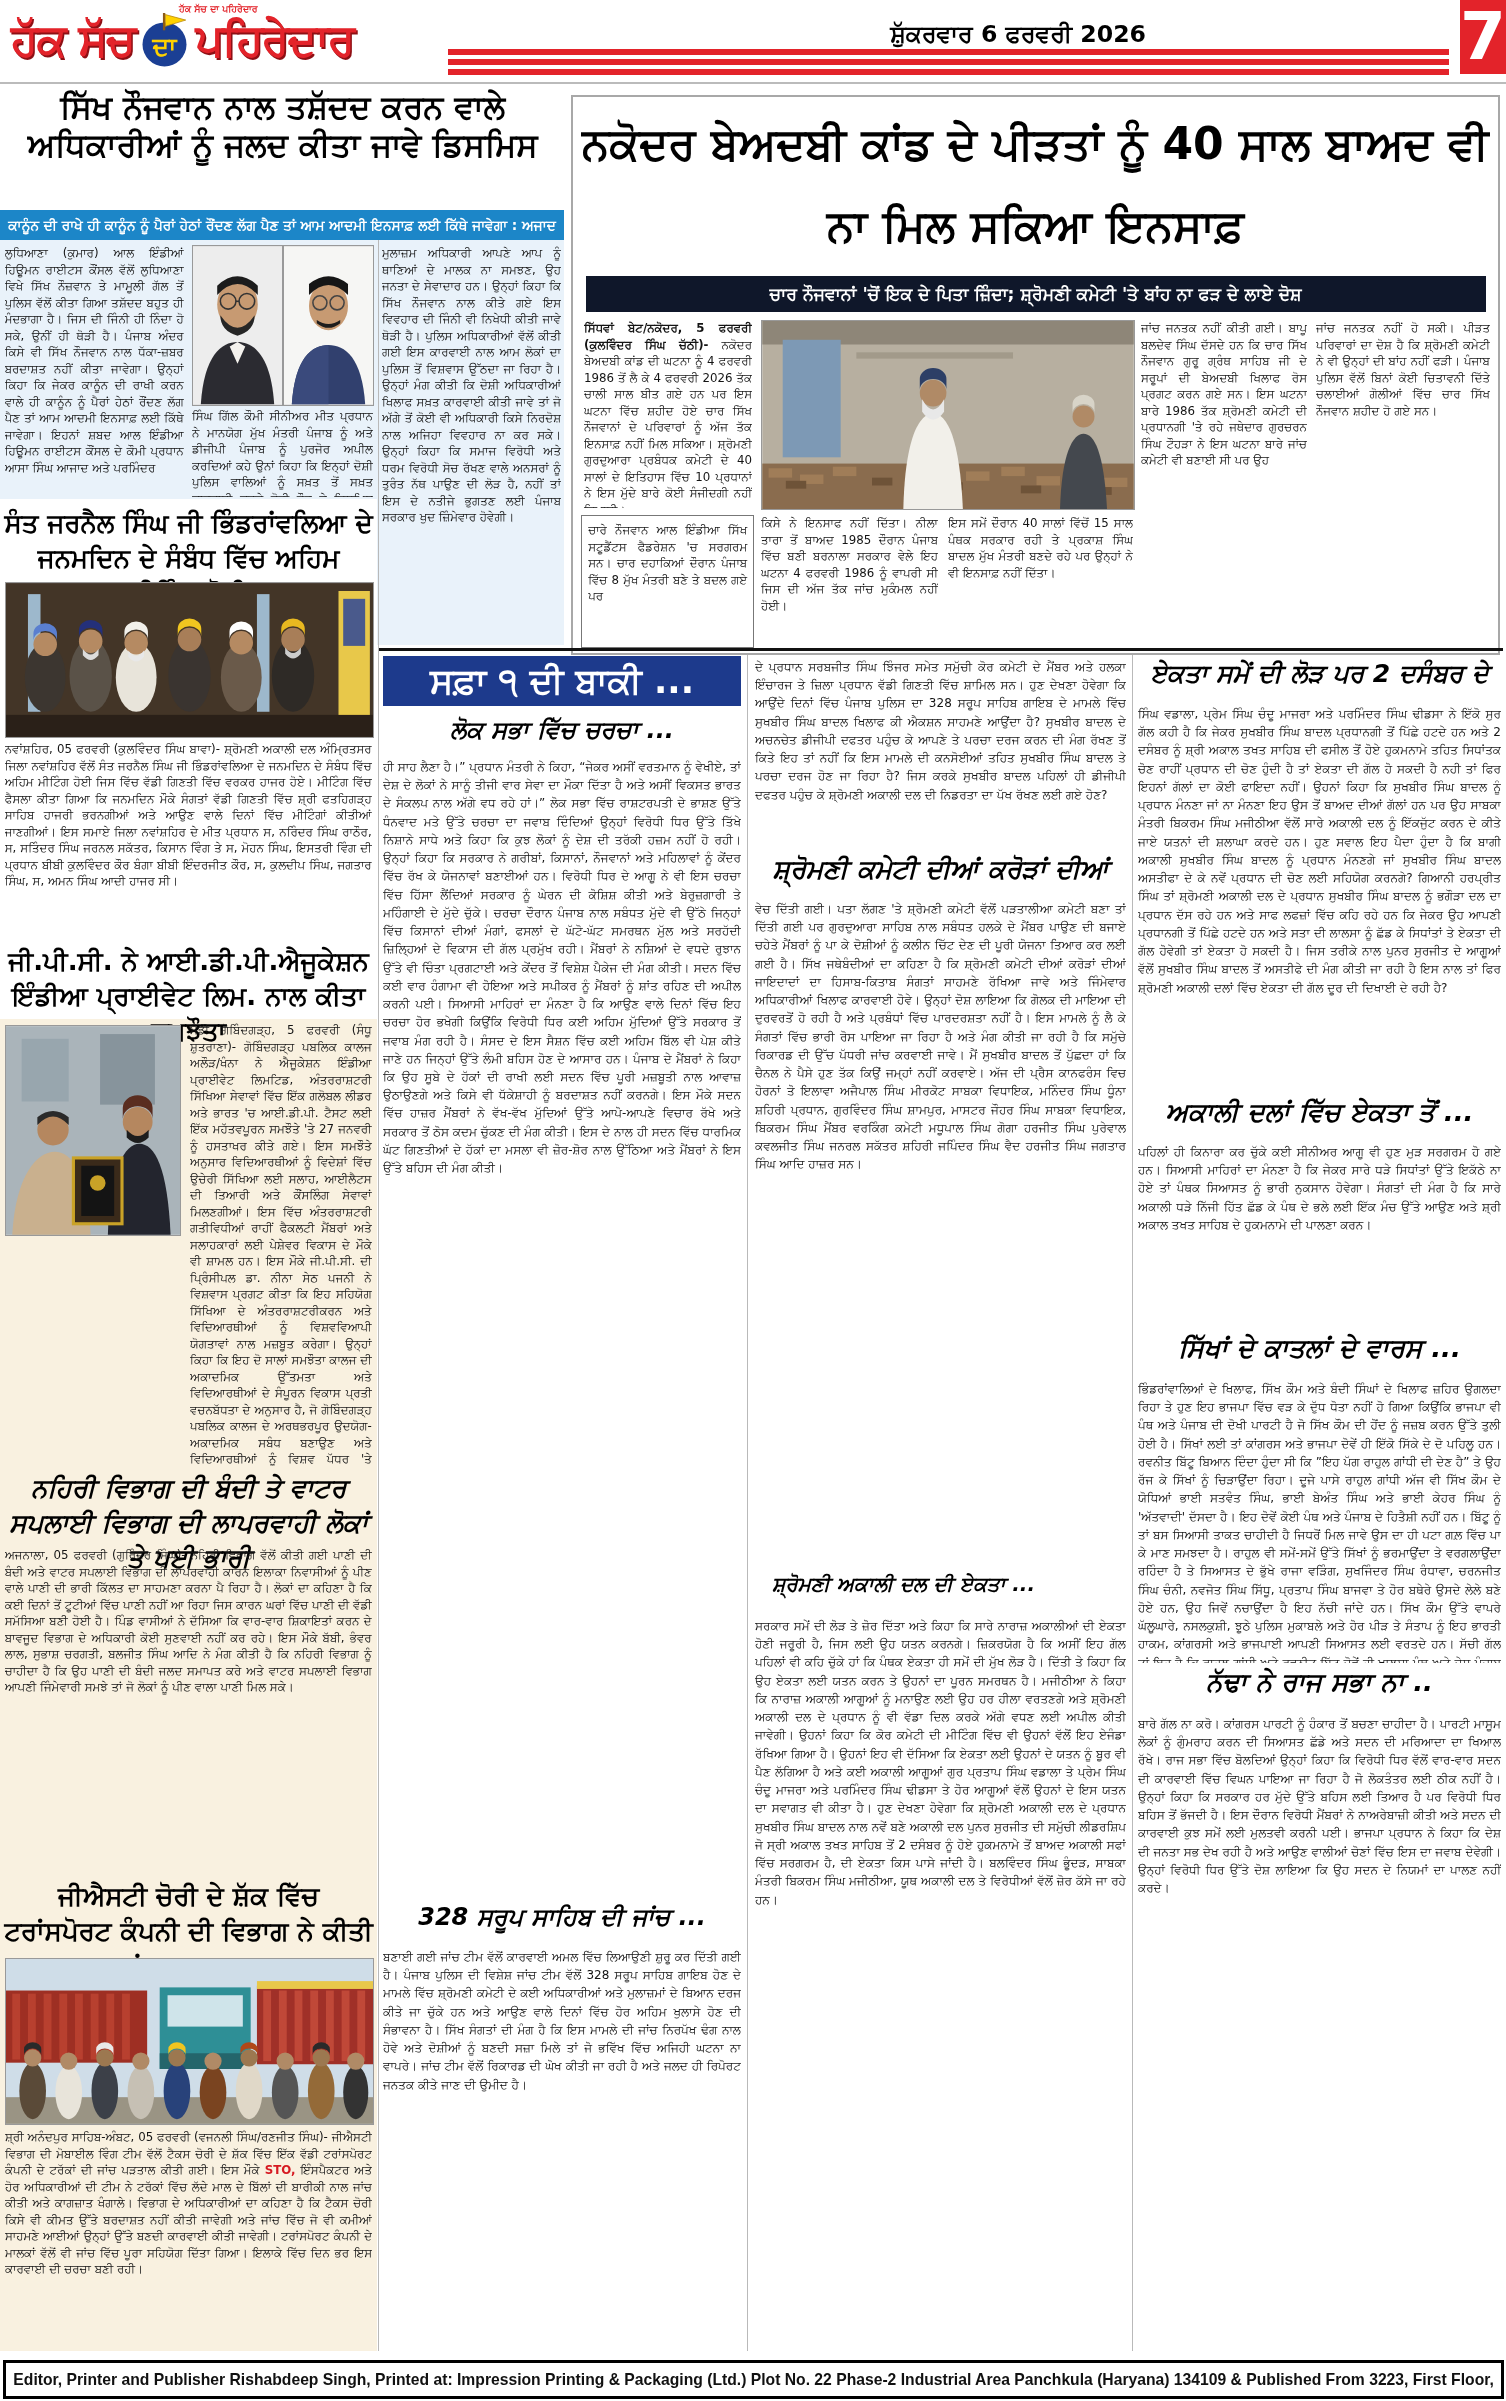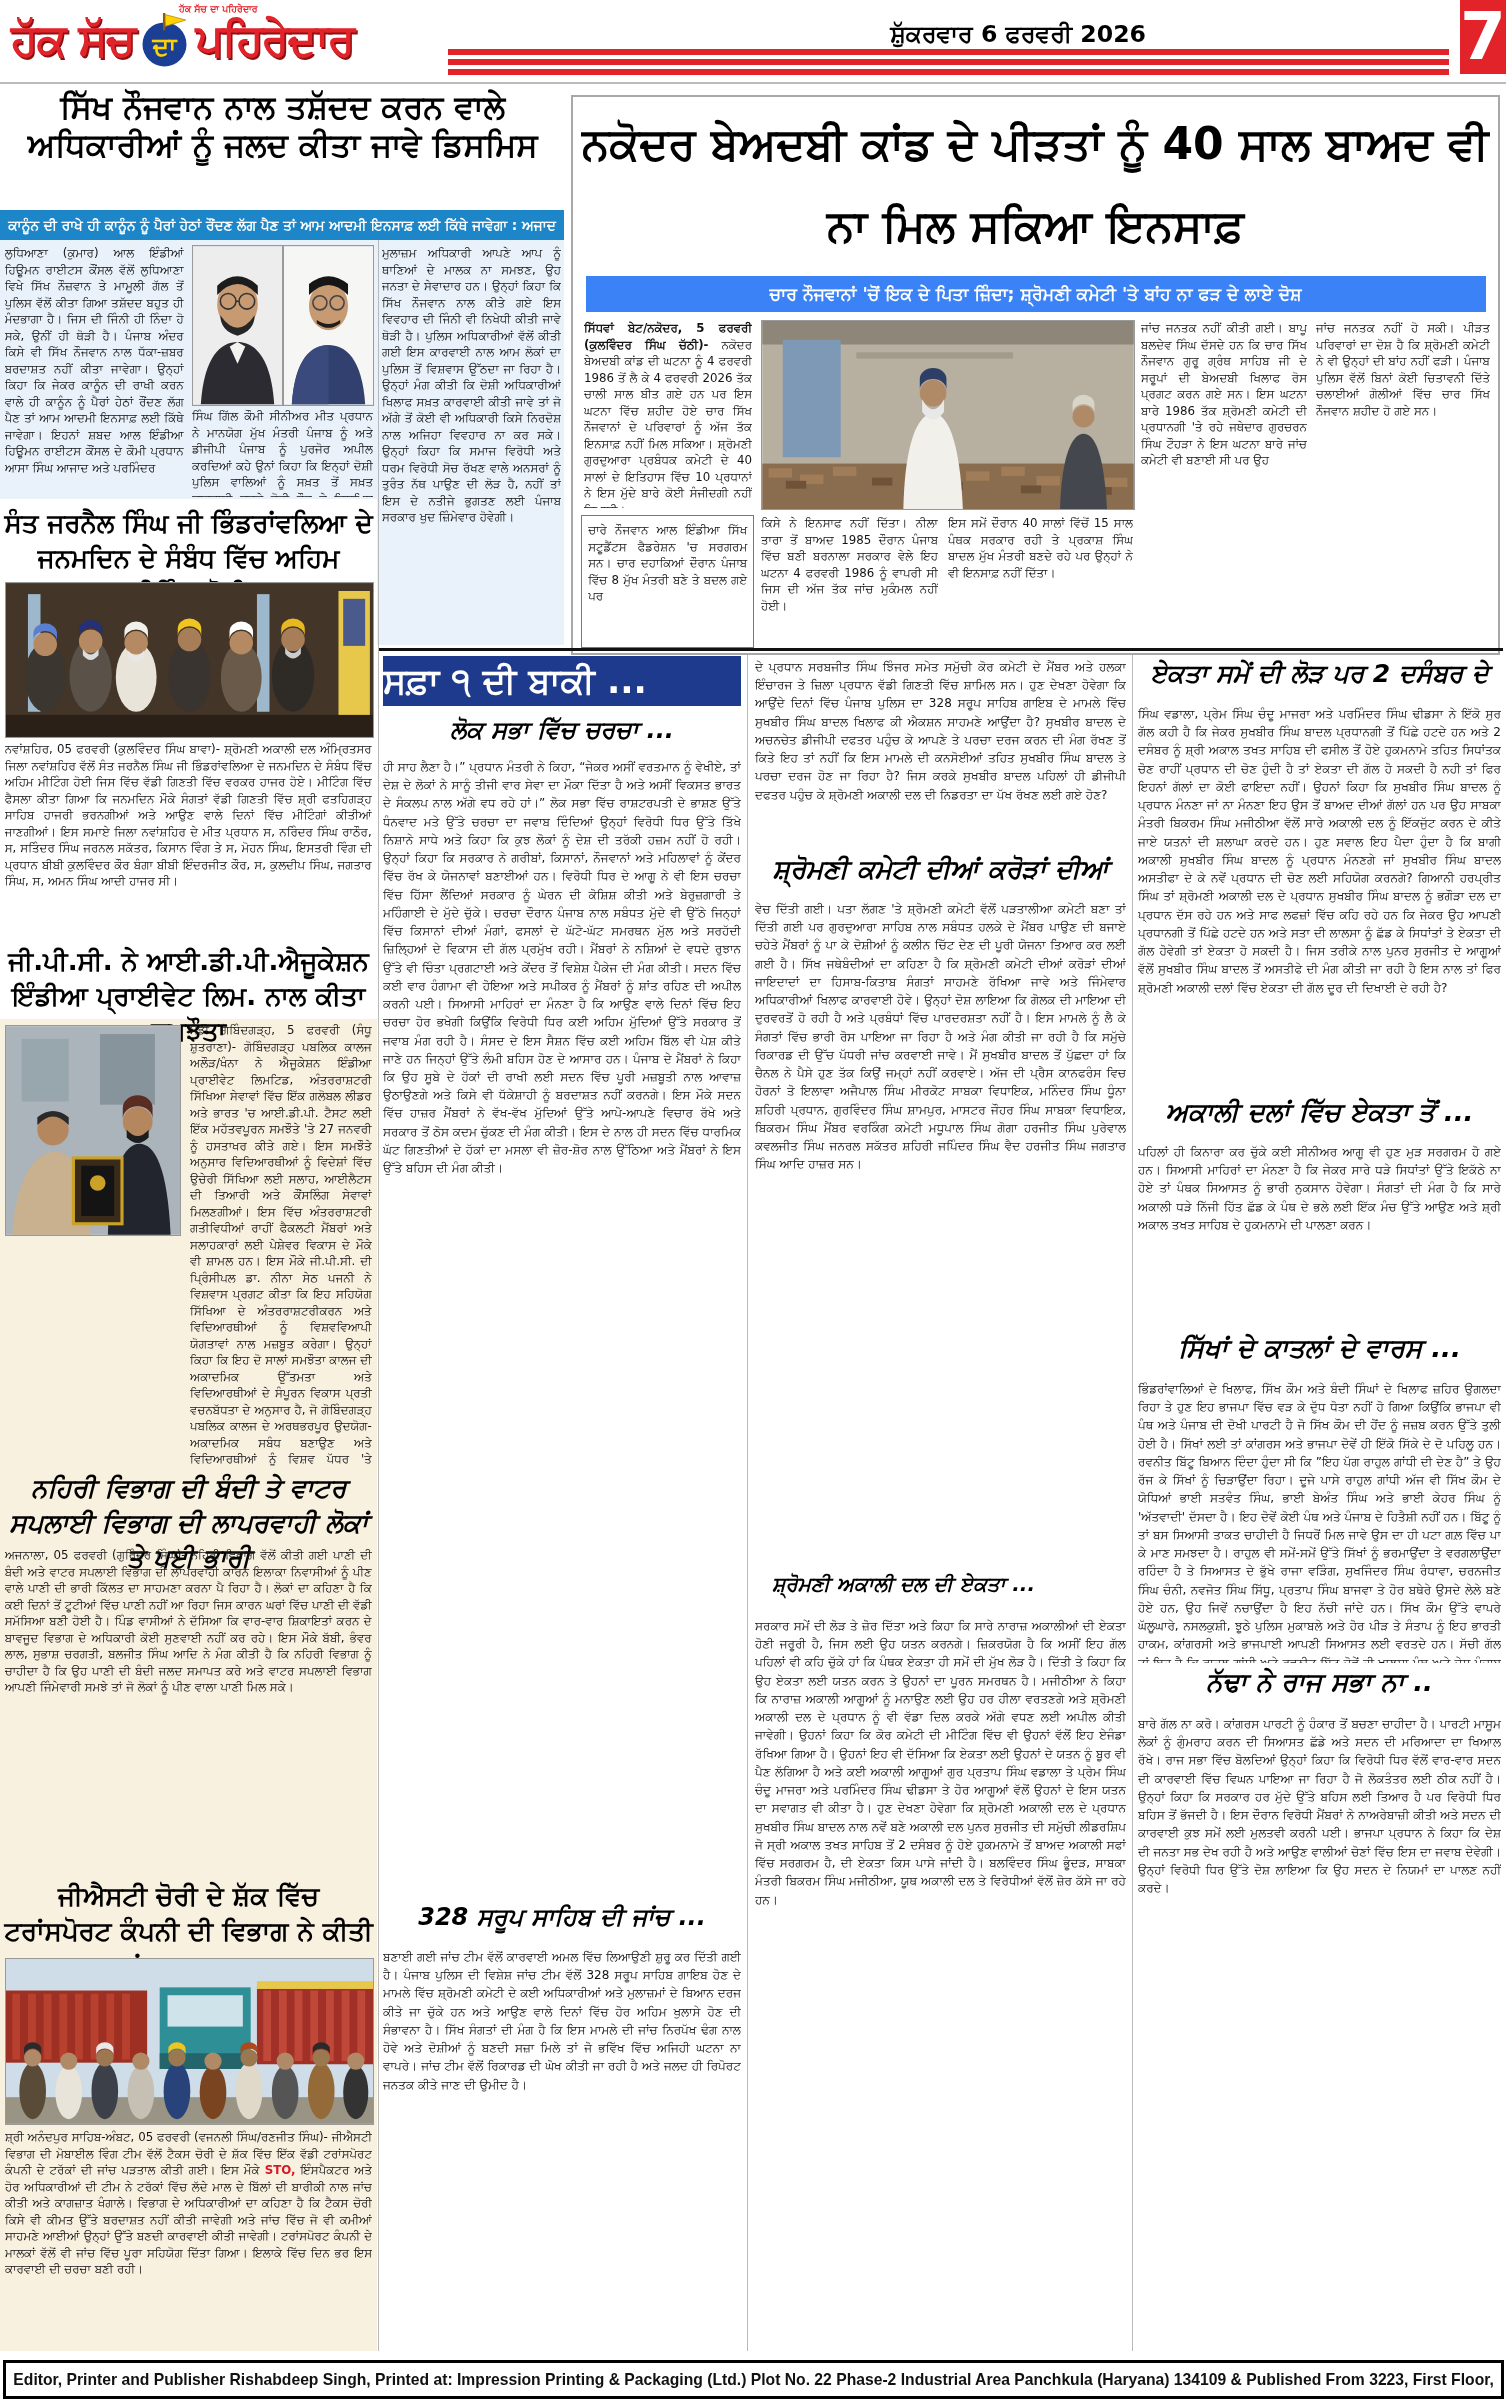--- a/index.html
+++ b/index.html
@@ -214,21 +214,21 @@
   </div>
 
   <div class="abs bodytext" style="left:5px;top:2129px;width:367px;height:220px;">
     <span>ਸ਼੍ਰੀ ਅਨੰਦਪੁਰ ਸਾਹਿਬ-ਅੰਬਟ, 05 ਫਰਵਰੀ (ਵਜਨਲੀ ਸਿੰਘ/ਰਣਜੀਤ ਸਿੰਘ)- ਜੀਐਸਟੀ ਵਿਭਾਗ ਦੀ ਮੋਬਾਈਲ ਵਿੰਗ ਟੀਮ ਵੱਲੋਂ ਟੈਕਸ ਚੋਰੀ ਦੇ ਸ਼ੱਕ ਵਿੱਚ ਇੱਕ ਵੱਡੀ ਟਰਾਂਸਪੋਰਟ ਕੰਪਨੀ ਦੇ ਟਰੱਕਾਂ ਦੀ ਜਾਂਚ ਪੜਤਾਲ ਕੀਤੀ ਗਈ। ਇਸ ਮੌਕੇ</span>
     <span class="red-inline">STO,</span>
     <span>ਇੰਸਪੈਕਟਰ ਅਤੇ ਹੋਰ ਅਧਿਕਾਰੀਆਂ ਦੀ ਟੀਮ ਨੇ ਟਰੱਕਾਂ ਵਿੱਚ ਲੱਦੇ ਮਾਲ ਦੇ ਬਿੱਲਾਂ ਦੀ ਬਾਰੀਕੀ ਨਾਲ ਜਾਂਚ ਕੀਤੀ ਅਤੇ ਕਾਗਜ਼ਾਤ ਖੰਗਾਲੇ। ਵਿਭਾਗ ਦੇ ਅਧਿਕਾਰੀਆਂ ਦਾ ਕਹਿਣਾ ਹੈ ਕਿ ਟੈਕਸ ਚੋਰੀ ਕਿਸੇ ਵੀ ਕੀਮਤ ਉੱਤੇ ਬਰਦਾਸ਼ਤ ਨਹੀਂ ਕੀਤੀ ਜਾਵੇਗੀ ਅਤੇ ਜਾਂਚ ਵਿੱਚ ਜੋ ਵੀ ਕਮੀਆਂ ਸਾਹਮਣੇ ਆਈਆਂ ਉਨ੍ਹਾਂ ਉੱਤੇ ਬਣਦੀ ਕਾਰਵਾਈ ਕੀਤੀ ਜਾਵੇਗੀ। ਟਰਾਂਸਪੋਰਟ ਕੰਪਨੀ ਦੇ ਮਾਲਕਾਂ ਵੱਲੋਂ ਵੀ ਜਾਂਚ ਵਿੱਚ ਪੂਰਾ ਸਹਿਯੋਗ ਦਿੱਤਾ ਗਿਆ। ਇਲਾਕੇ ਵਿੱਚ ਦਿਨ ਭਰ ਇਸ ਕਾਰਵਾਈ ਦੀ ਚਰਚਾ ਬਣੀ ਰਹੀ।</span>
   </div>
 
   <div class="abs" style="left:571px;top:85px;width:925px;height:556px;border:2.4px solid #a8a8a8;background:#fff;margin-top:10px;">
     <div class="headline" style="position:absolute;left:7.9px;top:6.3px;width:909px;height:166px;font-size:44px;line-height:1.85;overflow:hidden;">ਨਕੋਦਰ ਬੇਅਦਬੀ ਕਾਂਡ ਦੇ ਪੀੜਤਾਂ  ਨੂੰ 40 ਸਾਲ ਬਾਅਦ ਵੀ ਨਾ ਮਿਲ ਸਕਿਆ ਇਨਸਾਫ਼</div>
-    <div style="position:absolute;left:12.6px;top:179px;width:900px;height:36px;background:#3b82f6;color:#fff;font-weight:bold;
+    <div style="position:absolute;left:12.6px;top:179px;width:900px;height:36px;background:#0f172a;color:#fff;font-weight:bold;
          font-size:17.3px;text-align:center;line-height:36px;overflow:hidden;">ਚਾਰ ਨੌਜਵਾਨਾਂ 'ਚੋਂ ਇਕ ਦੇ ਪਿਤਾ ਜ਼ਿੰਦਾ; ਸ਼੍ਰੋਮਣੀ ਕਮੇਟੀ 'ਤੇ ਬਾਂਹ ਨਾ ਫੜ ਦੇ ਲਾਏ ਦੋਸ਼</div>
 
     <div class="bodytext" style="position:absolute;left:11px;top:223px;width:168px;height:188px;">
       <b>ਸਿੱਧਵਾਂ ਬੇਟ/ਨਕੋਦਰ, 5 ਫਰਵਰੀ (ਕੁਲਵਿੰਦਰ ਸਿੰਘ ਚੱਠੀ)-</b>
       <span>ਨਕੋਦਰ ਬੇਅਦਬੀ ਕਾਂਡ ਦੀ ਘਟਨਾ ਨੂੰ 4 ਫਰਵਰੀ 1986 ਤੋਂ ਲੈ ਕੇ 4 ਫਰਵਰੀ 2026 ਤੱਕ ਚਾਲੀ ਸਾਲ ਬੀਤ ਗਏ ਹਨ ਪਰ ਇਸ ਘਟਨਾ ਵਿੱਚ ਸ਼ਹੀਦ ਹੋਏ ਚਾਰ ਸਿੱਖ ਨੌਜਵਾਨਾਂ ਦੇ ਪਰਿਵਾਰਾਂ ਨੂੰ ਅੱਜ ਤੱਕ ਇਨਸਾਫ਼ ਨਹੀਂ ਮਿਲ ਸਕਿਆ। ਸ਼੍ਰੋਮਣੀ ਗੁਰਦੁਆਰਾ ਪ੍ਰਬੰਧਕ ਕਮੇਟੀ ਦੇ 40 ਸਾਲਾਂ ਦੇ ਇਤਿਹਾਸ ਵਿੱਚ 10 ਪ੍ਰਧਾਨਾਂ ਨੇ ਇਸ ਮੁੱਦੇ ਬਾਰੇ ਕੋਈ ਸੰਜੀਦਗੀ ਨਹੀਂ ਦਿਖਾਈ।</span>
     </div>
     <div class="bodytext" style="position:absolute;left:7.9px;top:418px;width:159px;height:118px;border:1.6px solid #777;padding:6.3px;font-weight:500;">ਚਾਰੇ ਨੌਜਵਾਨ ਆਲ ਇੰਡੀਆ ਸਿੱਖ ਸਟੂਡੈਂਟਸ ਫੈਡਰੇਸ਼ਨ 'ਚ ਸਰਗਰਮ ਸਨ। ਚਾਰ ਦਹਾਕਿਆਂ ਦੌਰਾਨ ਪੰਜਾਬ ਵਿੱਚ 8 ਮੁੱਖ ਮੰਤਰੀ ਬਣੇ ਤੇ ਬਦਲ ਗਏ ਪਰ</div>
 
     <div class="photo-frame" style="position:absolute;left:188px;top:223px;width:372px;height:188px;">
       <svg width="372" height="188" viewBox="0 0 474 240">
@@ -269,21 +269,21 @@
     <div class="bodytext" style="position:absolute;left:568px;top:223px;width:166px;height:325px;">ਜਾਂਚ ਜਨਤਕ ਨਹੀਂ ਕੀਤੀ ਗਈ। ਬਾਪੂ ਬਲਦੇਵ ਸਿੰਘ ਦੱਸਦੇ ਹਨ ਕਿ ਚਾਰ ਸਿੱਖ ਨੌਜਵਾਨ ਗੁਰੂ ਗ੍ਰੰਥ ਸਾਹਿਬ ਜੀ ਦੇ ਸਰੂਪਾਂ ਦੀ ਬੇਅਦਬੀ ਖਿਲਾਫ ਰੋਸ ਪ੍ਰਗਟ ਕਰਨ ਗਏ ਸਨ। ਇਸ ਘਟਨਾ ਬਾਰੇ 1986 ਤੱਕ ਸ਼੍ਰੋਮਣੀ ਕਮੇਟੀ ਦੀ ਪ੍ਰਧਾਨਗੀ 'ਤੇ ਰਹੇ ਜਥੇਦਾਰ ਗੁਰਚਰਨ ਸਿੰਘ ਟੌਹੜਾ ਨੇ ਇਸ ਘਟਨਾ ਬਾਰੇ ਜਾਂਚ ਕਮੇਟੀ ਵੀ ਬਣਾਈ ਸੀ ਪਰ ਉਹ</div>
     <div class="bodytext" style="position:absolute;left:743px;top:223px;width:174px;height:325px;">ਜਾਂਚ ਜਨਤਕ ਨਹੀਂ ਹੋ ਸਕੀ। ਪੀੜਤ ਪਰਿਵਾਰਾਂ ਦਾ ਦੋਸ਼ ਹੈ ਕਿ ਸ਼੍ਰੋਮਣੀ ਕਮੇਟੀ ਨੇ ਵੀ ਉਨ੍ਹਾਂ ਦੀ ਬਾਂਹ ਨਹੀਂ ਫੜੀ। ਪੰਜਾਬ ਪੁਲਿਸ ਵੱਲੋਂ ਬਿਨਾਂ ਕੋਈ ਚਿਤਾਵਨੀ ਦਿੱਤੇ ਚਲਾਈਆਂ ਗੋਲੀਆਂ ਵਿੱਚ ਚਾਰ ਸਿੱਖ ਨੌਜਵਾਨ ਸ਼ਹੀਦ ਹੋ ਗਏ ਸਨ।</div>
   </div>
 
   <div class="abs" style="left:379px;top:648px;width:1124px;height:3.1px;background:#111;"></div>
   <div class="colrule" style="left:378px;top:240px;height:2111px;"></div>
   <div class="colrule" style="left:747px;top:655px;height:1696px;"></div>
   <div class="colrule" style="left:1132px;top:655px;height:1696px;"></div>
 
   <div class="abs" style="left:383px;top:656px;width:358px;height:50px;background:#1d3a8c;color:#fff;font-weight:900;
-       font-size:35px;text-align:left;line-height:50px;overflow:hidden;">ਸਫ਼ਾ ੧ ਦੀ ਬਾਕੀ ...</div>
+       font-size:35px;text-align:center;line-height:50px;overflow:hidden;">ਸਫ਼ਾ ੧ ਦੀ ਬਾਕੀ ...</div>
   <div class="abs cont-head" style="left:383px;top:716px;width:358px;height:36px;">ਲੋਕ ਸਭਾ ਵਿੱਚ ਚਰਚਾ ...</div>
   <div class="abs bodytext" style="left:383px;top:758px;width:358px;height:1137px;font-size:12px;line-height:1.52;">ਹੀ ਸਾਹ ਲੈਣਾ ਹੈ।” ਪ੍ਰਧਾਨ ਮੰਤਰੀ ਨੇ ਕਿਹਾ, “ਜੇਕਰ ਅਸੀਂ ਵਰਤਮਾਨ ਨੂੰ ਵੇਖੀਏ, ਤਾਂ ਦੇਸ਼ ਦੇ ਲੋਕਾਂ ਨੇ ਸਾਨੂੰ ਤੀਜੀ ਵਾਰ ਸੇਵਾ ਦਾ ਮੌਕਾ ਦਿੱਤਾ ਹੈ ਅਤੇ ਅਸੀਂ ਵਿਕਸਤ ਭਾਰਤ ਦੇ ਸੰਕਲਪ ਨਾਲ ਅੱਗੇ ਵਧ ਰਹੇ ਹਾਂ।” ਲੋਕ ਸਭਾ ਵਿੱਚ ਰਾਸ਼ਟਰਪਤੀ ਦੇ ਭਾਸ਼ਣ ਉੱਤੇ ਧੰਨਵਾਦ ਮਤੇ ਉੱਤੇ ਚਰਚਾ ਦਾ ਜਵਾਬ ਦਿੰਦਿਆਂ ਉਨ੍ਹਾਂ ਵਿਰੋਧੀ ਧਿਰ ਉੱਤੇ ਤਿੱਖੇ ਨਿਸ਼ਾਨੇ ਸਾਧੇ ਅਤੇ ਕਿਹਾ ਕਿ ਕੁਝ ਲੋਕਾਂ ਨੂੰ ਦੇਸ਼ ਦੀ ਤਰੱਕੀ ਹਜ਼ਮ ਨਹੀਂ ਹੋ ਰਹੀ। ਉਨ੍ਹਾਂ ਕਿਹਾ ਕਿ ਸਰਕਾਰ ਨੇ ਗਰੀਬਾਂ, ਕਿਸਾਨਾਂ, ਨੌਜਵਾਨਾਂ ਅਤੇ ਮਹਿਲਾਵਾਂ ਨੂੰ ਕੇਂਦਰ ਵਿੱਚ ਰੱਖ ਕੇ ਯੋਜਨਾਵਾਂ ਬਣਾਈਆਂ ਹਨ। ਵਿਰੋਧੀ ਧਿਰ ਦੇ ਆਗੂ ਨੇ ਵੀ ਇਸ ਚਰਚਾ ਵਿੱਚ ਹਿੱਸਾ ਲੈਂਦਿਆਂ ਸਰਕਾਰ ਨੂੰ ਘੇਰਨ ਦੀ ਕੋਸ਼ਿਸ਼ ਕੀਤੀ ਅਤੇ ਬੇਰੁਜ਼ਗਾਰੀ ਤੇ ਮਹਿੰਗਾਈ ਦੇ ਮੁੱਦੇ ਚੁੱਕੇ। ਚਰਚਾ ਦੌਰਾਨ ਪੰਜਾਬ ਨਾਲ ਸਬੰਧਤ ਮੁੱਦੇ ਵੀ ਉੱਠੇ ਜਿਨ੍ਹਾਂ ਵਿੱਚ ਕਿਸਾਨਾਂ ਦੀਆਂ ਮੰਗਾਂ, ਫਸਲਾਂ ਦੇ ਘੱਟੋ-ਘੱਟ ਸਮਰਥਨ ਮੁੱਲ ਅਤੇ ਸਰਹੱਦੀ ਜ਼ਿਲ੍ਹਿਆਂ ਦੇ ਵਿਕਾਸ ਦੀ ਗੱਲ ਪ੍ਰਮੁੱਖ ਰਹੀ। ਮੈਂਬਰਾਂ ਨੇ ਨਸ਼ਿਆਂ ਦੇ ਵਧਦੇ ਰੁਝਾਨ ਉੱਤੇ ਵੀ ਚਿੰਤਾ ਪ੍ਰਗਟਾਈ ਅਤੇ ਕੇਂਦਰ ਤੋਂ ਵਿਸ਼ੇਸ਼ ਪੈਕੇਜ ਦੀ ਮੰਗ ਕੀਤੀ। ਸਦਨ ਵਿੱਚ ਕਈ ਵਾਰ ਹੰਗਾਮਾ ਵੀ ਹੋਇਆ ਅਤੇ ਸਪੀਕਰ ਨੂੰ ਮੈਂਬਰਾਂ ਨੂੰ ਸ਼ਾਂਤ ਰਹਿਣ ਦੀ ਅਪੀਲ ਕਰਨੀ ਪਈ। ਸਿਆਸੀ ਮਾਹਿਰਾਂ ਦਾ ਮੰਨਣਾ ਹੈ ਕਿ ਆਉਣ ਵਾਲੇ ਦਿਨਾਂ ਵਿੱਚ ਇਹ ਚਰਚਾ ਹੋਰ ਭਖੇਗੀ ਕਿਉਂਕਿ ਵਿਰੋਧੀ ਧਿਰ ਕਈ ਅਹਿਮ ਮੁੱਦਿਆਂ ਉੱਤੇ ਸਰਕਾਰ ਤੋਂ ਜਵਾਬ ਮੰਗ ਰਹੀ ਹੈ। ਸੰਸਦ ਦੇ ਇਸ ਸੈਸ਼ਨ ਵਿੱਚ ਕਈ ਅਹਿਮ ਬਿੱਲ ਵੀ ਪੇਸ਼ ਕੀਤੇ ਜਾਣੇ ਹਨ ਜਿਨ੍ਹਾਂ ਉੱਤੇ ਲੰਮੀ ਬਹਿਸ ਹੋਣ ਦੇ ਆਸਾਰ ਹਨ। ਪੰਜਾਬ ਦੇ ਮੈਂਬਰਾਂ ਨੇ ਕਿਹਾ ਕਿ ਉਹ ਸੂਬੇ ਦੇ ਹੱਕਾਂ ਦੀ ਰਾਖੀ ਲਈ ਸਦਨ ਵਿੱਚ ਪੂਰੀ ਮਜ਼ਬੂਤੀ ਨਾਲ ਆਵਾਜ਼ ਉਠਾਉਣਗੇ ਅਤੇ ਕਿਸੇ ਵੀ ਧੱਕੇਸ਼ਾਹੀ ਨੂੰ ਬਰਦਾਸ਼ਤ ਨਹੀਂ ਕਰਨਗੇ। ਇਸ ਮੌਕੇ ਸਦਨ ਵਿੱਚ ਹਾਜ਼ਰ ਮੈਂਬਰਾਂ ਨੇ ਵੱਖ-ਵੱਖ ਮੁੱਦਿਆਂ ਉੱਤੇ ਆਪੋ-ਆਪਣੇ ਵਿਚਾਰ ਰੱਖੇ ਅਤੇ ਸਰਕਾਰ ਤੋਂ ਠੋਸ ਕਦਮ ਚੁੱਕਣ ਦੀ ਮੰਗ ਕੀਤੀ। ਇਸ ਦੇ ਨਾਲ ਹੀ ਸਦਨ ਵਿੱਚ ਧਾਰਮਿਕ ਘੱਟ ਗਿਣਤੀਆਂ ਦੇ ਹੱਕਾਂ ਦਾ ਮਸਲਾ ਵੀ ਜ਼ੋਰ-ਸ਼ੋਰ ਨਾਲ ਉੱਠਿਆ ਅਤੇ ਮੈਂਬਰਾਂ ਨੇ ਇਸ ਉੱਤੇ ਬਹਿਸ ਦੀ ਮੰਗ ਕੀਤੀ।</div>
   <div class="abs cont-head" style="left:383px;top:1903px;width:358px;height:38px;">328 ਸਰੂਪ ਸਾਹਿਬ ਦੀ ਜਾਂਚ ...</div>
   <div class="abs bodytext" style="left:383px;top:1948px;width:358px;height:400px;font-size:12px;line-height:1.52;">ਬਣਾਈ ਗਈ ਜਾਂਚ ਟੀਮ ਵੱਲੋਂ ਕਾਰਵਾਈ ਅਮਲ ਵਿੱਚ ਲਿਆਉਣੀ ਸ਼ੁਰੂ ਕਰ ਦਿੱਤੀ ਗਈ ਹੈ। ਪੰਜਾਬ ਪੁਲਿਸ ਦੀ ਵਿਸ਼ੇਸ਼ ਜਾਂਚ ਟੀਮ ਵੱਲੋਂ 328 ਸਰੂਪ ਸਾਹਿਬ ਗਾਇਬ ਹੋਣ ਦੇ ਮਾਮਲੇ ਵਿੱਚ ਸ਼੍ਰੋਮਣੀ ਕਮੇਟੀ ਦੇ ਕਈ ਅਧਿਕਾਰੀਆਂ ਅਤੇ ਮੁਲਾਜ਼ਮਾਂ ਦੇ ਬਿਆਨ ਦਰਜ ਕੀਤੇ ਜਾ ਚੁੱਕੇ ਹਨ ਅਤੇ ਆਉਣ ਵਾਲੇ ਦਿਨਾਂ ਵਿੱਚ ਹੋਰ ਅਹਿਮ ਖੁਲਾਸੇ ਹੋਣ ਦੀ ਸੰਭਾਵਨਾ ਹੈ। ਸਿੱਖ ਸੰਗਤਾਂ ਦੀ ਮੰਗ ਹੈ ਕਿ ਇਸ ਮਾਮਲੇ ਦੀ ਜਾਂਚ ਨਿਰਪੱਖ ਢੰਗ ਨਾਲ ਹੋਵੇ ਅਤੇ ਦੋਸ਼ੀਆਂ ਨੂੰ ਬਣਦੀ ਸਜ਼ਾ ਮਿਲੇ ਤਾਂ ਜੋ ਭਵਿੱਖ ਵਿੱਚ ਅਜਿਹੀ ਘਟਨਾ ਨਾ ਵਾਪਰੇ। ਜਾਂਚ ਟੀਮ ਵੱਲੋਂ ਰਿਕਾਰਡ ਦੀ ਘੋਖ ਕੀਤੀ ਜਾ ਰਹੀ ਹੈ ਅਤੇ ਜਲਦ ਹੀ ਰਿਪੋਰਟ ਜਨਤਕ ਕੀਤੇ ਜਾਣ ਦੀ ਉਮੀਦ ਹੈ।</div>
 
   <div class="abs bodytext" style="left:755px;top:658px;width:371px;height:192px;font-size:12px;line-height:1.52;">ਦੇ ਪ੍ਰਧਾਨ ਸਰਬਜੀਤ ਸਿੰਘ ਝਿੰਜਰ ਸਮੇਤ ਸਮੁੱਚੀ ਕੋਰ ਕਮੇਟੀ ਦੇ ਮੈਂਬਰ ਅਤੇ ਹਲਕਾ ਇੰਚਾਰਜ ਤੇ ਜ਼ਿਲਾ ਪ੍ਰਧਾਨ ਵੱਡੀ ਗਿਣਤੀ ਵਿੱਚ ਸ਼ਾਮਿਲ ਸਨ। ਹੁਣ ਦੇਖਣਾ ਹੋਵੇਗਾ ਕਿ ਆਉਂਦੇ ਦਿਨਾਂ ਵਿੱਚ ਪੰਜਾਬ ਪੁਲਿਸ ਦਾ 328 ਸਰੂਪ ਸਾਹਿਬ ਗਾਇਬ ਦੇ ਮਾਮਲੇ ਵਿੱਚ ਸੁਖਬੀਰ ਸਿੰਘ ਬਾਦਲ ਖਿਲਾਫ ਕੀ ਐਕਸ਼ਨ ਸਾਹਮਣੇ ਆਉਂਦਾ ਹੈ? ਸੁਖਬੀਰ ਬਾਦਲ ਦੇ ਅਚਨਚੇਤ ਡੀਜੀਪੀ ਦਫਤਰ ਪਹੁੰਚ ਕੇ ਆਪਣੇ ਤੇ ਪਰਚਾ ਦਰਜ ਕਰਨ ਦੀ ਮੰਗ ਰੱਖਣ ਤੋਂ ਕਿਤੇ ਇਹ ਤਾਂ ਨਹੀਂ ਕਿ ਇਸ ਮਾਮਲੇ ਦੀ ਕਨਸੋਈਆਂ ਤਹਿਤ ਸੁਖਬੀਰ ਸਿੰਘ ਬਾਦਲ ਤੇ ਪਰਚਾ ਦਰਜ ਹੋਣ ਜਾ ਰਿਹਾ ਹੈ? ਜਿਸ ਕਰਕੇ ਸੁਖਬੀਰ ਬਾਦਲ ਪਹਿਲਾਂ ਹੀ ਡੀਜੀਪੀ ਦਫਤਰ ਪਹੁੰਚ ਕੇ ਸ਼੍ਰੋਮਣੀ ਅਕਾਲੀ ਦਲ ਦੀ ਨਿਡਰਤਾ ਦਾ ਪੱਖ ਰੱਖਣ ਲਈ ਗਏ ਹੋਣ?</div>
   <div class="abs cont-head" style="left:755px;top:854px;width:371px;height:39px;font-size:26px;">ਸ਼੍ਰੋਮਣੀ ਕਮੇਟੀ ਦੀਆਂ ਕਰੋੜਾਂ ਦੀਆਂ ...</div>
   <div class="abs bodytext" style="left:755px;top:900px;width:371px;height:667px;font-size:12px;line-height:1.52;">ਵੇਚ ਦਿੱਤੀ ਗਈ। ਪਤਾ ਲੱਗਣ 'ਤੇ ਸ਼੍ਰੋਮਣੀ ਕਮੇਟੀ ਵੱਲੋਂ ਪੜਤਾਲੀਆ ਕਮੇਟੀ ਬਣਾ ਤਾਂ ਦਿੱਤੀ ਗਈ ਪਰ ਗੁਰਦੁਆਰਾ ਸਾਹਿਬ ਨਾਲ ਸਬੰਧਤ ਹਲਕੇ ਦੇ ਮੈਂਬਰ ਪਾਉਣ ਦੀ ਬਜਾਏ ਚਹੇਤੇ ਮੈਂਬਰਾਂ ਨੂੰ ਪਾ ਕੇ ਦੋਸ਼ੀਆਂ ਨੂੰ ਕਲੀਨ ਚਿੱਟ ਦੇਣ ਦੀ ਪੂਰੀ ਯੋਜਨਾ ਤਿਆਰ ਕਰ ਲਈ ਗਈ ਹੈ। ਸਿੱਖ ਜਥੇਬੰਦੀਆਂ ਦਾ ਕਹਿਣਾ ਹੈ ਕਿ ਸ਼੍ਰੋਮਣੀ ਕਮੇਟੀ ਦੀਆਂ ਕਰੋੜਾਂ ਦੀਆਂ ਜਾਇਦਾਦਾਂ ਦਾ ਹਿਸਾਬ-ਕਿਤਾਬ ਸੰਗਤਾਂ ਸਾਹਮਣੇ ਰੱਖਿਆ ਜਾਵੇ ਅਤੇ ਜਿੰਮੇਵਾਰ ਅਧਿਕਾਰੀਆਂ ਖਿਲਾਫ ਕਾਰਵਾਈ ਹੋਵੇ। ਉਨ੍ਹਾਂ ਦੋਸ਼ ਲਾਇਆ ਕਿ ਗੋਲਕ ਦੀ ਮਾਇਆ ਦੀ ਦੁਰਵਰਤੋਂ ਹੋ ਰਹੀ ਹੈ ਅਤੇ ਪ੍ਰਬੰਧਾਂ ਵਿੱਚ ਪਾਰਦਰਸ਼ਤਾ ਨਹੀਂ ਹੈ। ਇਸ ਮਾਮਲੇ ਨੂੰ ਲੈ ਕੇ ਸੰਗਤਾਂ ਵਿੱਚ ਭਾਰੀ ਰੋਸ ਪਾਇਆ ਜਾ ਰਿਹਾ ਹੈ ਅਤੇ ਮੰਗ ਕੀਤੀ ਜਾ ਰਹੀ ਹੈ ਕਿ ਸਮੁੱਚੇ ਰਿਕਾਰਡ ਦੀ ਉੱਚ ਪੱਧਰੀ ਜਾਂਚ ਕਰਵਾਈ ਜਾਵੇ। ਮੈਂ ਸੁਖਬੀਰ ਬਾਦਲ ਤੋਂ ਪੁੱਛਦਾ ਹਾਂ ਕਿ ਚੈਨਲ ਨੇ ਪੈਸੇ ਹੁਣ ਤੱਕ ਕਿਉਂ ਜਮ੍ਹਾਂ ਨਹੀਂ ਕਰਵਾਏ। ਅੱਜ ਦੀ ਪ੍ਰੈਸ ਕਾਨਫਰੰਸ ਵਿਚ ਹੋਰਨਾਂ ਤੋ ਇਲਾਵਾ ਅਜੈਪਾਲ ਸਿੰਘ ਮੀਰਕੋਟ ਸਾਬਕਾ ਵਿਧਾਇਕ, ਮਨਿੰਦਰ ਸਿੰਘ ਧੂੰਨਾ ਸ਼ਹਿਰੀ ਪ੍ਰਧਾਨ, ਗੁਰਵਿੰਦਰ ਸਿੰਘ ਸ਼ਾਮਪੁਰ, ਮਾਸਟਰ ਜੌਹਰ ਸਿੰਘ ਸਾਬਕਾ ਵਿਧਾਇਕ, ਬਿਕਰਮ ਸਿੰਘ ਮੈਂਬਰ ਵਰਕਿੰਗ ਕਮੇਟੀ ਮਧੂਪਾਲ ਸਿੰਘ ਗੋਗਾ ਹਰਜੀਤ ਸਿੰਘ ਪੁਰੇਵਾਲ ਕਵਲਜੀਤ ਸਿੰਘ ਜਨਰਲ ਸਕੱਤਰ ਸ਼ਹਿਰੀ ਜਪਿੰਦਰ ਸਿੰਘ ਵੈਦ ਹਰਜੀਤ ਸਿੰਘ ਜਗਤਾਰ ਸਿੰਘ ਆਦਿ ਹਾਜ਼ਰ ਸਨ।</div>
   <div class="abs cont-head" style="left:718px;top:1572px;width:371px;height:39px;font-size:20px;">ਸ਼੍ਰੋਮਣੀ ਅਕਾਲੀ ਦਲ ਦੀ ਏਕਤਾ ...</div>
   <div class="abs bodytext" style="left:755px;top:1617px;width:371px;height:732px;font-size:12px;line-height:1.52;">ਸਰਕਾਰ ਸਮੇਂ ਦੀ ਲੋੜ ਤੇ ਜ਼ੋਰ ਦਿੱਤਾ ਅਤੇ ਕਿਹਾ ਕਿ ਸਾਰੇ ਨਾਰਾਜ਼ ਅਕਾਲੀਆਂ ਦੀ ਏਕਤਾ ਹੋਣੀ ਜਰੂਰੀ ਹੈ, ਜਿਸ ਲਈ ਉਹ ਯਤਨ ਕਰਨਗੇ। ਜ਼ਿਕਰਯੋਗ ਹੈ ਕਿ ਅਸੀਂ ਇਹ ਗੱਲ ਪਹਿਲਾਂ ਵੀ ਕਹਿ ਚੁੱਕੇ ਹਾਂ ਕਿ ਪੰਥਕ ਏਕਤਾ ਹੀ ਸਮੇਂ ਦੀ ਮੁੱਖ ਲੋੜ ਹੈ। ਦਿੱਤੀ ਤੇ ਕਿਹਾ ਕਿ ਉਹ ਏਕਤਾ ਲਈ ਯਤਨ ਕਰਨ ਤੇ ਉਹਨਾਂ ਦਾ ਪੂਰਨ ਸਮਰਥਨ ਹੈ। ਮਜੀਠੀਆ ਨੇ ਕਿਹਾ ਕਿ ਨਾਰਾਜ਼ ਅਕਾਲੀ ਆਗੂਆਂ ਨੂੰ ਮਨਾਉਣ ਲਈ ਉਹ ਹਰ ਹੀਲਾ ਵਰਤਣਗੇ ਅਤੇ ਸ਼੍ਰੋਮਣੀ ਅਕਾਲੀ ਦਲ ਦੇ ਪ੍ਰਧਾਨ ਨੂੰ ਵੀ ਵੱਡਾ ਦਿਲ ਕਰਕੇ ਅੱਗੇ ਵਧਣ ਲਈ ਅਪੀਲ ਕੀਤੀ ਜਾਵੇਗੀ। ਉਹਨਾਂ ਕਿਹਾ ਕਿ ਕੋਰ ਕਮੇਟੀ ਦੀ ਮੀਟਿੰਗ ਵਿੱਚ ਵੀ ਉਹਨਾਂ ਵੱਲੋਂ ਇਹ ਏਜੰਡਾ ਰੱਖਿਆ ਗਿਆ ਹੈ। ਉਹਨਾਂ ਇਹ ਵੀ ਦੱਸਿਆ ਕਿ ਏਕਤਾ ਲਈ ਉਹਨਾਂ ਦੇ ਯਤਨ ਨੂੰ ਬੂਰ ਵੀ ਪੈਣ ਲੱਗਿਆ ਹੈ ਅਤੇ ਕਈ ਅਕਾਲੀ ਆਗੂਆਂ ਗੁਰ ਪ੍ਰਤਾਪ ਸਿੰਘ ਵਡਾਲਾ ਤੇ ਪ੍ਰੇਮ ਸਿੰਘ ਚੰਦੂ ਮਾਜਰਾ ਅਤੇ ਪਰਮਿੰਦਰ ਸਿੰਘ ਢੀਡਸਾ ਤੇ ਹੋਰ ਆਗੂਆਂ ਵੱਲੋਂ ਉਹਨਾਂ ਦੇ ਇਸ ਯਤਨ ਦਾ ਸਵਾਗਤ ਵੀ ਕੀਤਾ ਹੈ। ਹੁਣ ਦੇਖਣਾ ਹੋਵੇਗਾ ਕਿ ਸ਼੍ਰੋਮਣੀ ਅਕਾਲੀ ਦਲ ਦੇ ਪ੍ਰਧਾਨ ਸੁਖਬੀਰ ਸਿੰਘ ਬਾਦਲ ਨਾਲ ਨਵੇਂ ਬਣੇ ਅਕਾਲੀ ਦਲ ਪੁਨਰ ਸੁਰਜੀਤ ਦੀ ਸਮੁੱਚੀ ਲੀਡਰਸ਼ਿਪ ਜੋ ਸ੍ਰੀ ਅਕਾਲ ਤਖਤ ਸਾਹਿਬ ਤੋਂ 2 ਦਸੰਬਰ ਨੂੰ ਹੋਏ ਹੁਕਮਨਾਮੇ ਤੋਂ ਬਾਅਦ ਅਕਾਲੀ ਸਫਾਂ ਵਿੱਚ ਸਰਗਰਮ ਹੈ, ਦੀ ਏਕਤਾ ਕਿਸ ਪਾਸੇ ਜਾਂਦੀ ਹੈ। ਬਲਵਿੰਦਰ ਸਿੰਘ ਭੂੰਦੜ, ਸਾਬਕਾ ਮੰਤਰੀ ਬਿਕਰਮ ਸਿੰਘ ਮਜੀਠੀਆ, ਯੂਥ ਅਕਾਲੀ ਦਲ ਤੇ ਵਿਰੋਧੀਆਂ ਵੱਲੋਂ ਜ਼ੋਰ ਕੱਸੇ ਜਾ ਰਹੇ ਹਨ।</div>

